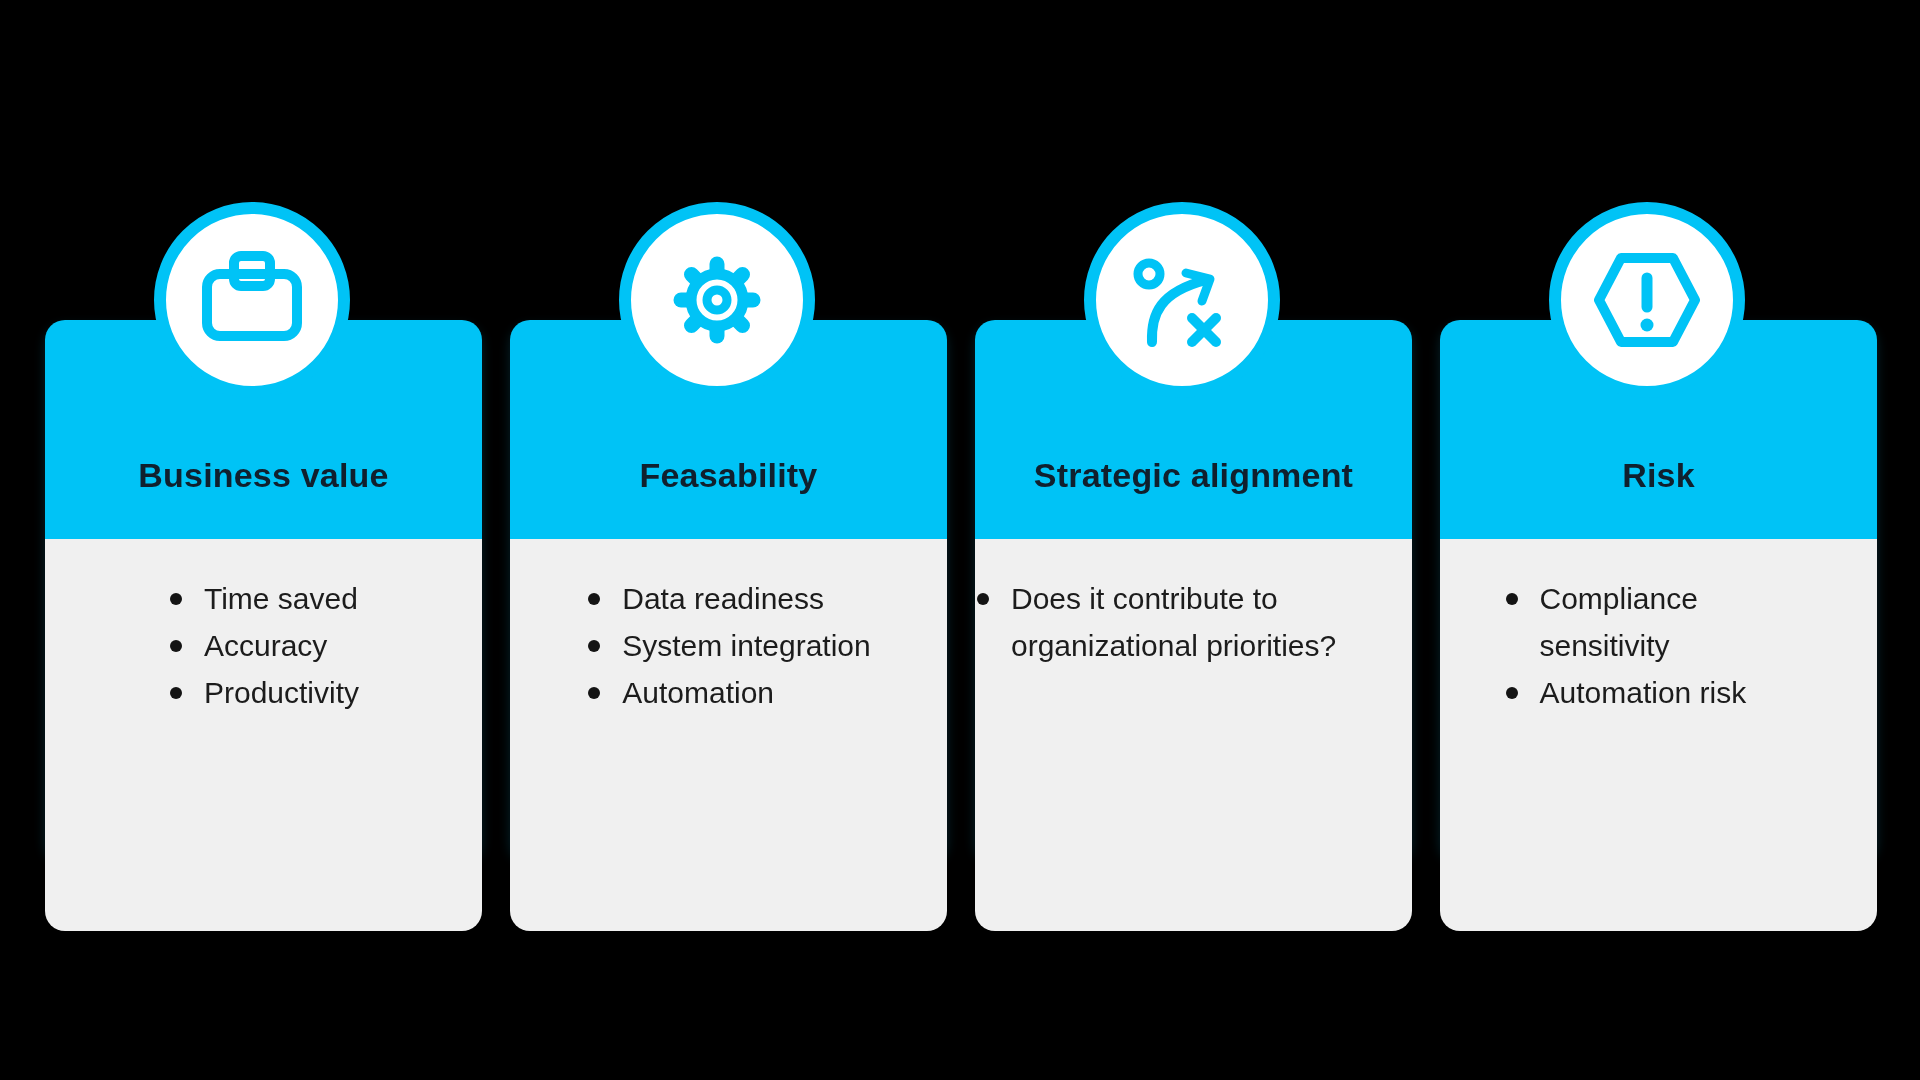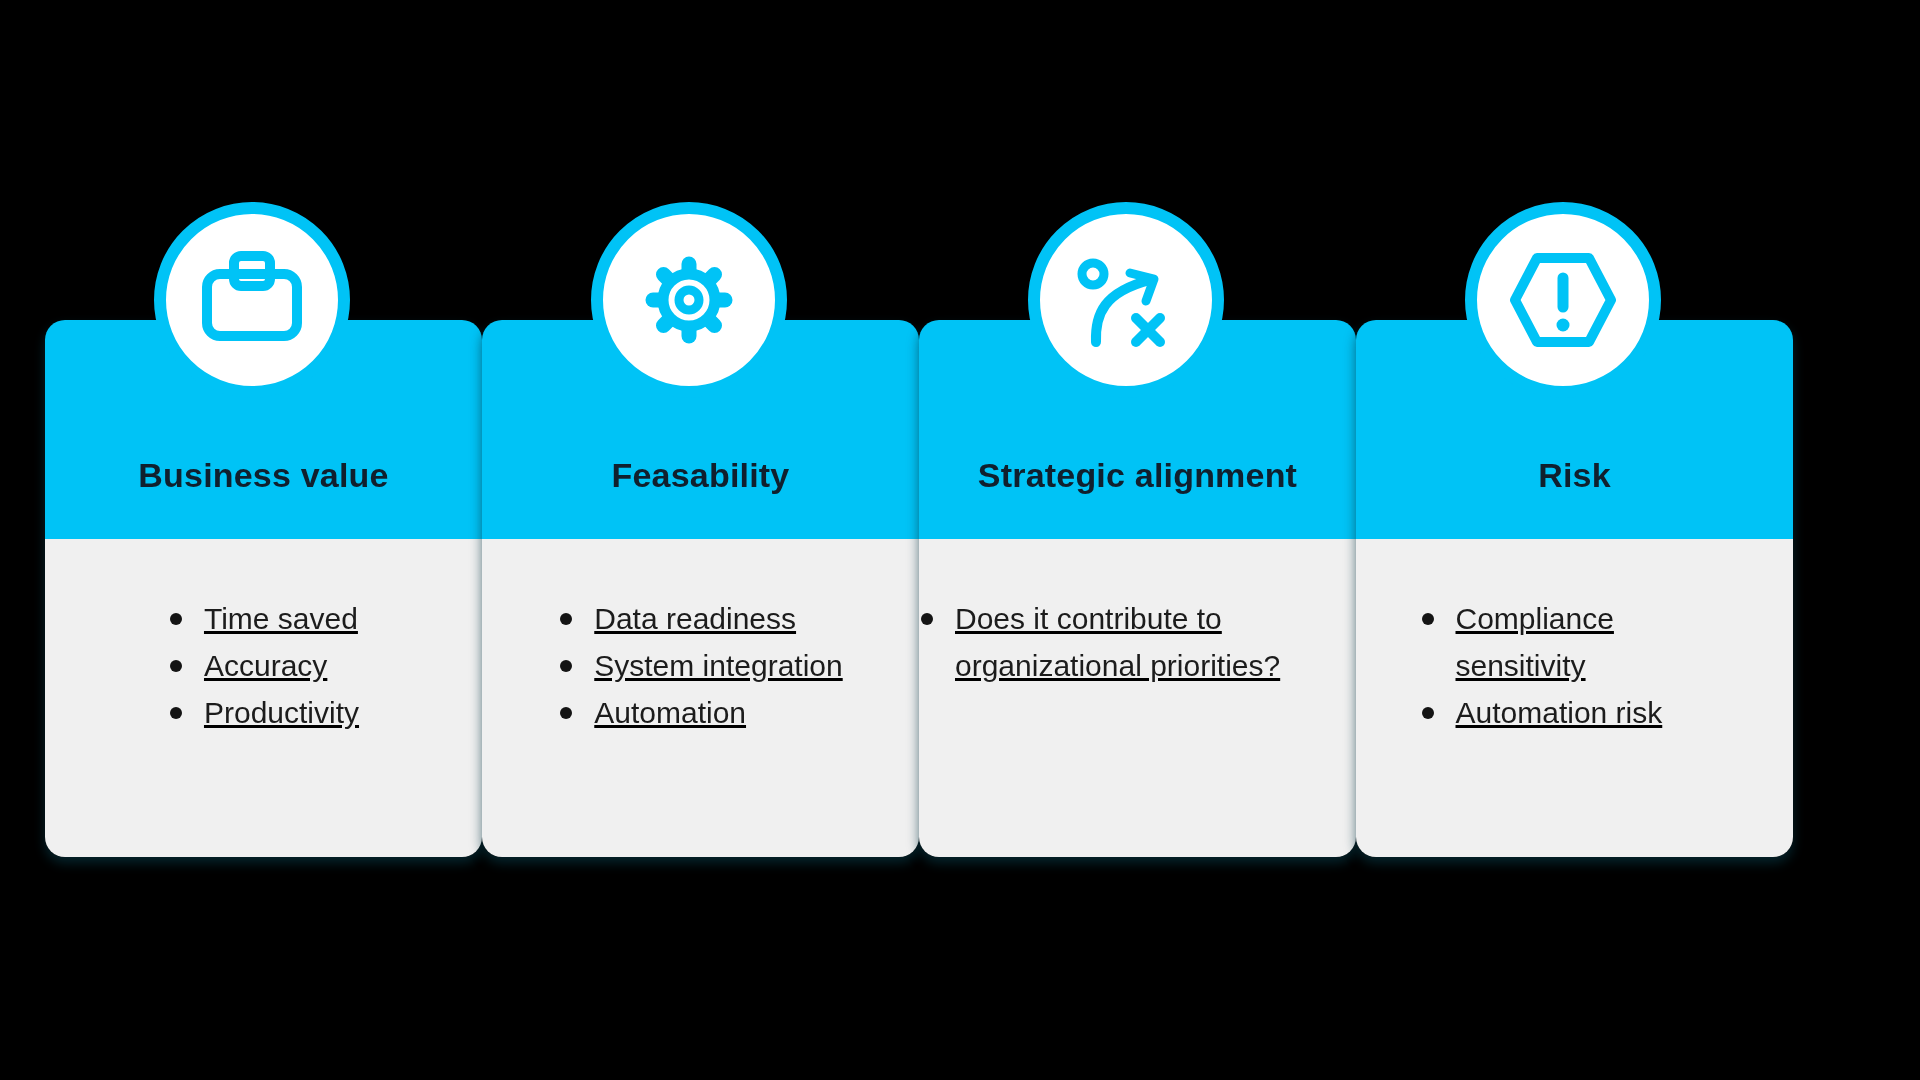--- a/index.html
+++ b/index.html
@@ -5,25 +5,25 @@
   :root{
     --cyan:#00C3F6;
     --gray:#F0F0F0;
     --title:#10202E;
     --body-text:#1C1C1C;
   }
   *{margin:0;padding:0;box-sizing:border-box;}
   html,body{width:1920px;height:1080px;overflow:hidden;}
   body{background:#000;font-family:"Liberation Sans",sans-serif;}
   .stage{position:relative;width:1920px;height:1080px;}
-  .cards{position:absolute;left:45px;top:320px;display:flex;text-decoration:underline;}
+  .cards{position:absolute;left:45px;top:320px;display:flex;gap:28px;}
   .card{position:relative;width:437px;height:537px;border-radius:20px;
         box-shadow:0 6px 12px rgba(8,56,68,.65);}
   .card-header{height:219px;background:var(--cyan);border-radius:20px 20px 0 0;position:relative;}
-  .card-body{height:318px;background:var(--gray);border-radius:0 0 20px 20px;padding-top:56px;}
+  .card-body{height:392px;background:var(--gray);border-radius:0 0 20px 20px;padding-top:36px;}
   .badge{position:absolute;top:-118px;left:50%;margin-left:-110px;
          width:196px;height:196px;background:#fff;border:12px solid var(--cyan);
          border-radius:50%;display:flex;align-items:center;justify-content:center;z-index:2;}
   .badge svg{display:block;}
   .card-title{position:absolute;left:0;right:0;bottom:44px;text-align:center;
               font-size:34px;font-weight:700;color:var(--title);letter-spacing:.2px;}
   ul.points{list-style:none;width:-moz-fit-content;width:fit-content;margin:0 auto;}
   ul.points li{position:relative;padding-left:36px;font-size:30px;line-height:47px;
                color:var(--body-text);text-align:left;}
   ul.points li::before{content:"";position:absolute;left:2px;top:18px;width:12px;height:12px;

